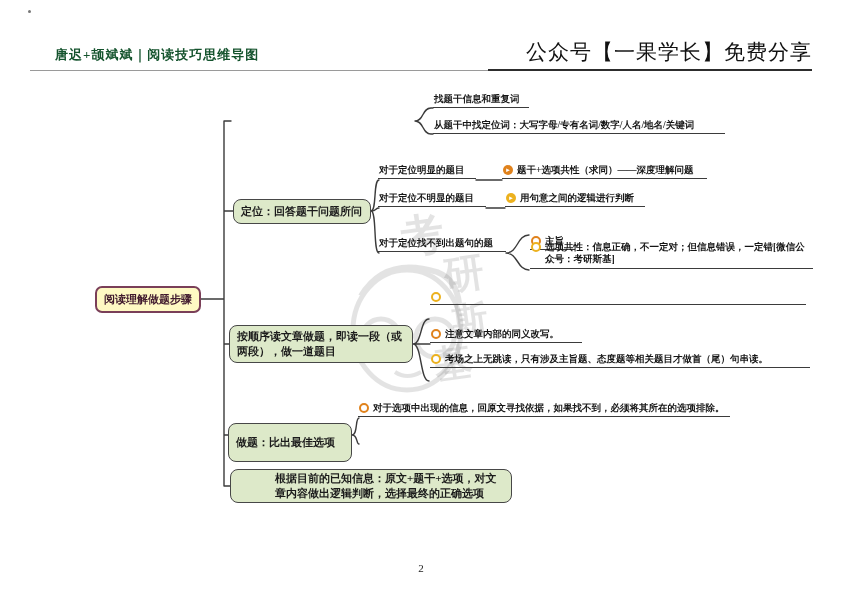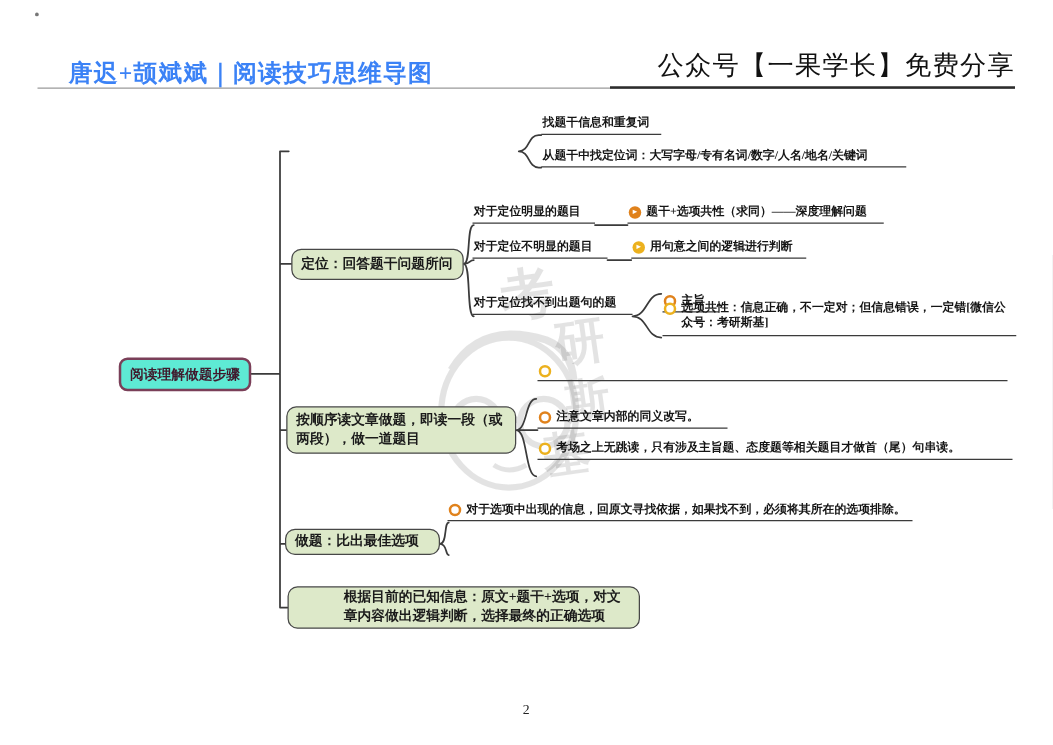--- a/index.html
+++ b/index.html
@@ -4,21 +4,21 @@
 <style>
   html,body { margin:0; padding:0; background:#e9e9e9; }
   .page {
     position:relative; width:842px; height:596px; margin:0 auto;
     background:#ffffff; overflow:hidden;
     font-family:"Liberation Serif", serif;
   }
   
   .hdr-left {
     position:absolute; left:55px; top:46px;
-    font-size:19px; font-weight:bold; letter-spacing:1px; color:#3b82f6;
+    font-size:13px; font-weight:bold; letter-spacing:1px; color:#14532d;
   }
   .hdr-right {
     position:absolute; right:30px; top:38px;
     font-size:21px; color:#111; letter-spacing:1px;
   }
   .hdr-rule { position:absolute; left:30px; right:30px; top:70px; height:1px; background:#9a9a9a; }
   .hdr-rule-dark { position:absolute; left:488px; right:30px; top:68.5px; height:2.5px; background:#2d2d2d; }
   .stray-dot { position:absolute; left:28px; top:10px; width:3px; height:3px; background:#777; border-radius:50%; }
 
   
@@ -30,21 +30,21 @@
   }
   .branch {
     position:absolute; box-sizing:border-box;
     border-radius:8px; padding:3px 7px;
     display:flex; align-items:center;
     font-size:11px; font-weight:bold; line-height:1.35; color:#1b1b1b;
   }
   .b1 { left:231px; top:100px; width:184px; height:42px; }
   .b2 { left:233px; top:199px; width:138px; height:25px; }
   .b3 { left:229px; top:325px; width:184px; height:38px; }
-  .b4 { left:228px; top:423px; width:124px; height:21px; }
+  .b4 { left:228px; top:423px; width:124px; height:39px; }
   .b5 { left:230px; top:469px; width:282px; height:34px; }
 
   .leaf {
     position:absolute; box-sizing:border-box;
     display:flex; align-items:flex-start; gap:4px;
     border-bottom:1.8px solid #3b3b3b;
     padding:1px 3px 2px 1px;
     font-size:9.5px; line-height:1.3; font-weight:bold; color:#151515;
   }
   .marker {
@@ -124,21 +124,21 @@
 
     <path d="M371,211 C377,211 373,180 379,180 M371,211 C377,211 375,208 379,208 M371,211 C377,211 373,253 379,253"></path>
     <path d="M476,180 H502 M486,208 H505"></path>
     <path d="M506,253 C518,253 517,235 529,235 M506,253 C518,253 517,270 529,270"></path>
 
     <path d="M413,344 C422,344 420,319 429,319 M413,344 C421,344 421,344 430,344 M413,344 C422,344 420,381 429,381"></path>
 
     <path d="M352,435 C358,435 355,418 359,418 M352,435 C358,435 356,444 359,444"></path>
   </svg>
 
-  <div class="root-node" style="border: 2px solid rgb(122, 63, 88); background-color: #5eead4; color: rgb(64, 26, 45);">阅读理解做题步骤</div>
+  <div class="root-node" style="border: 2px solid rgb(122, 63, 88); background-color: #fef9c3; color: rgb(64, 26, 45);">阅读理解做题步骤</div>
 
   <div class="branch b2" style="border: 1.6px solid rgb(71, 71, 71); background-color: rgb(221, 233, 201);">定位：回答题干问题所问</div>
   <div class="branch b3" style="border: 1.6px solid rgb(71, 71, 71); background-color: rgb(221, 233, 201);">按顺序读文章做题，即读一段（或两段），做一道题目</div>
   <div class="branch b4" style="border: 1.6px solid rgb(71, 71, 71); background-color: rgb(221, 233, 201);">做题：比出最佳选项</div>
   <div class="branch b5" style="border: 1.6px solid rgb(71, 71, 71); background-color: rgb(221, 233, 201); padding-left: 44px;">根据目前的已知信息：原文+题干+选项，对文章内容做出逻辑判断，选择最终的正确选项</div>
 
   <div class="leaf l11">
     <span>找题干信息和重复词</span>
   </div>
   <div class="leaf l12">

